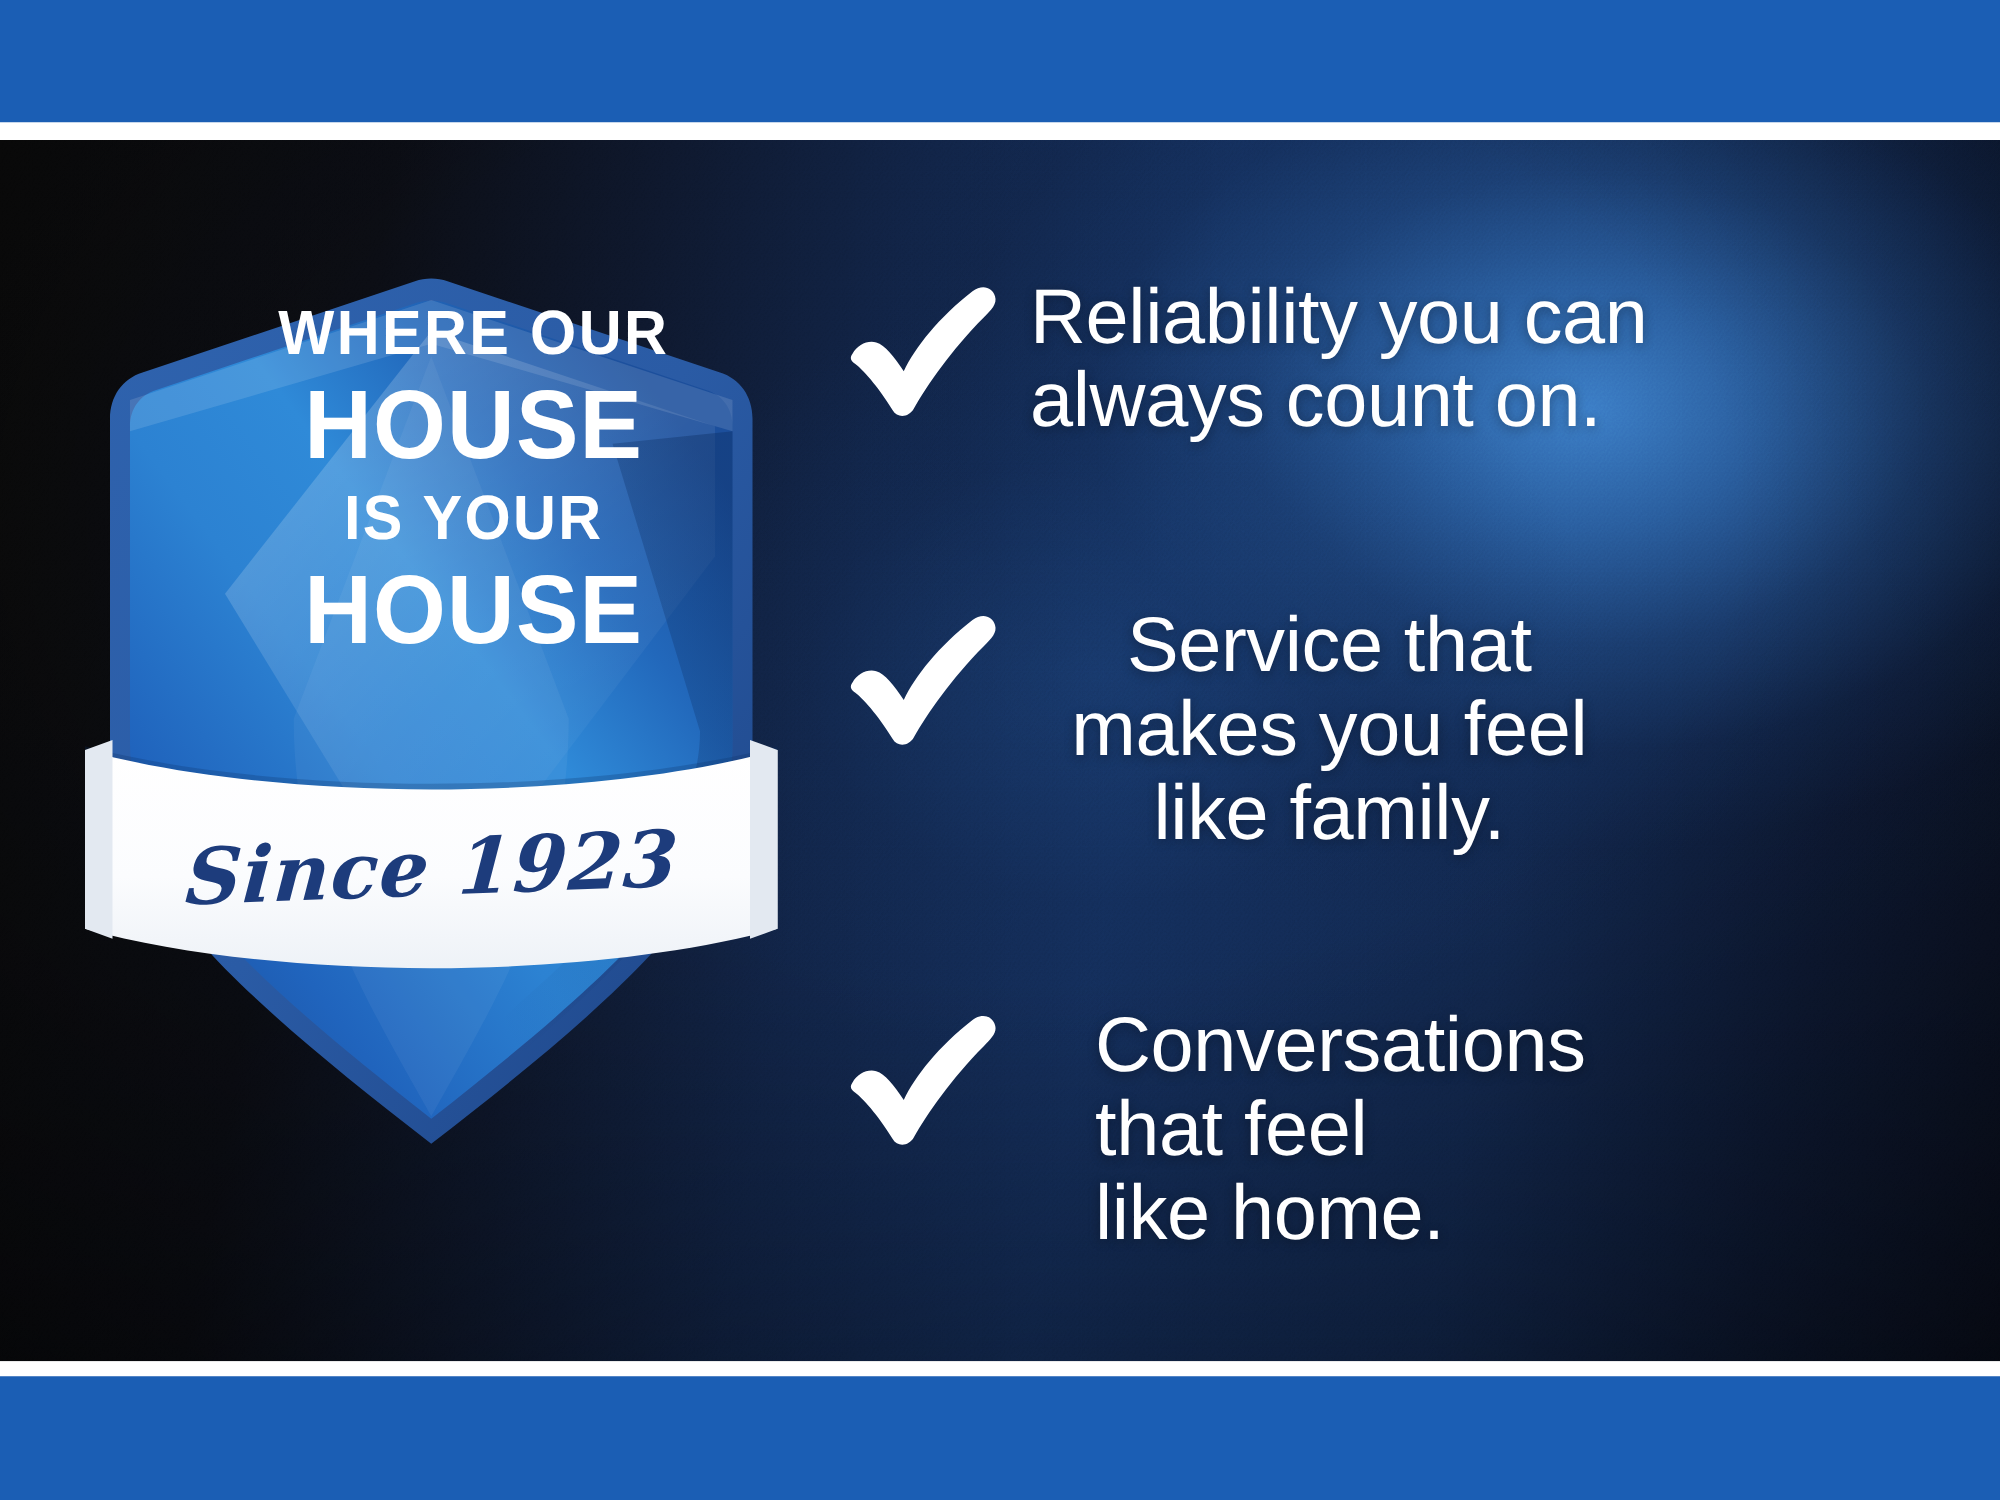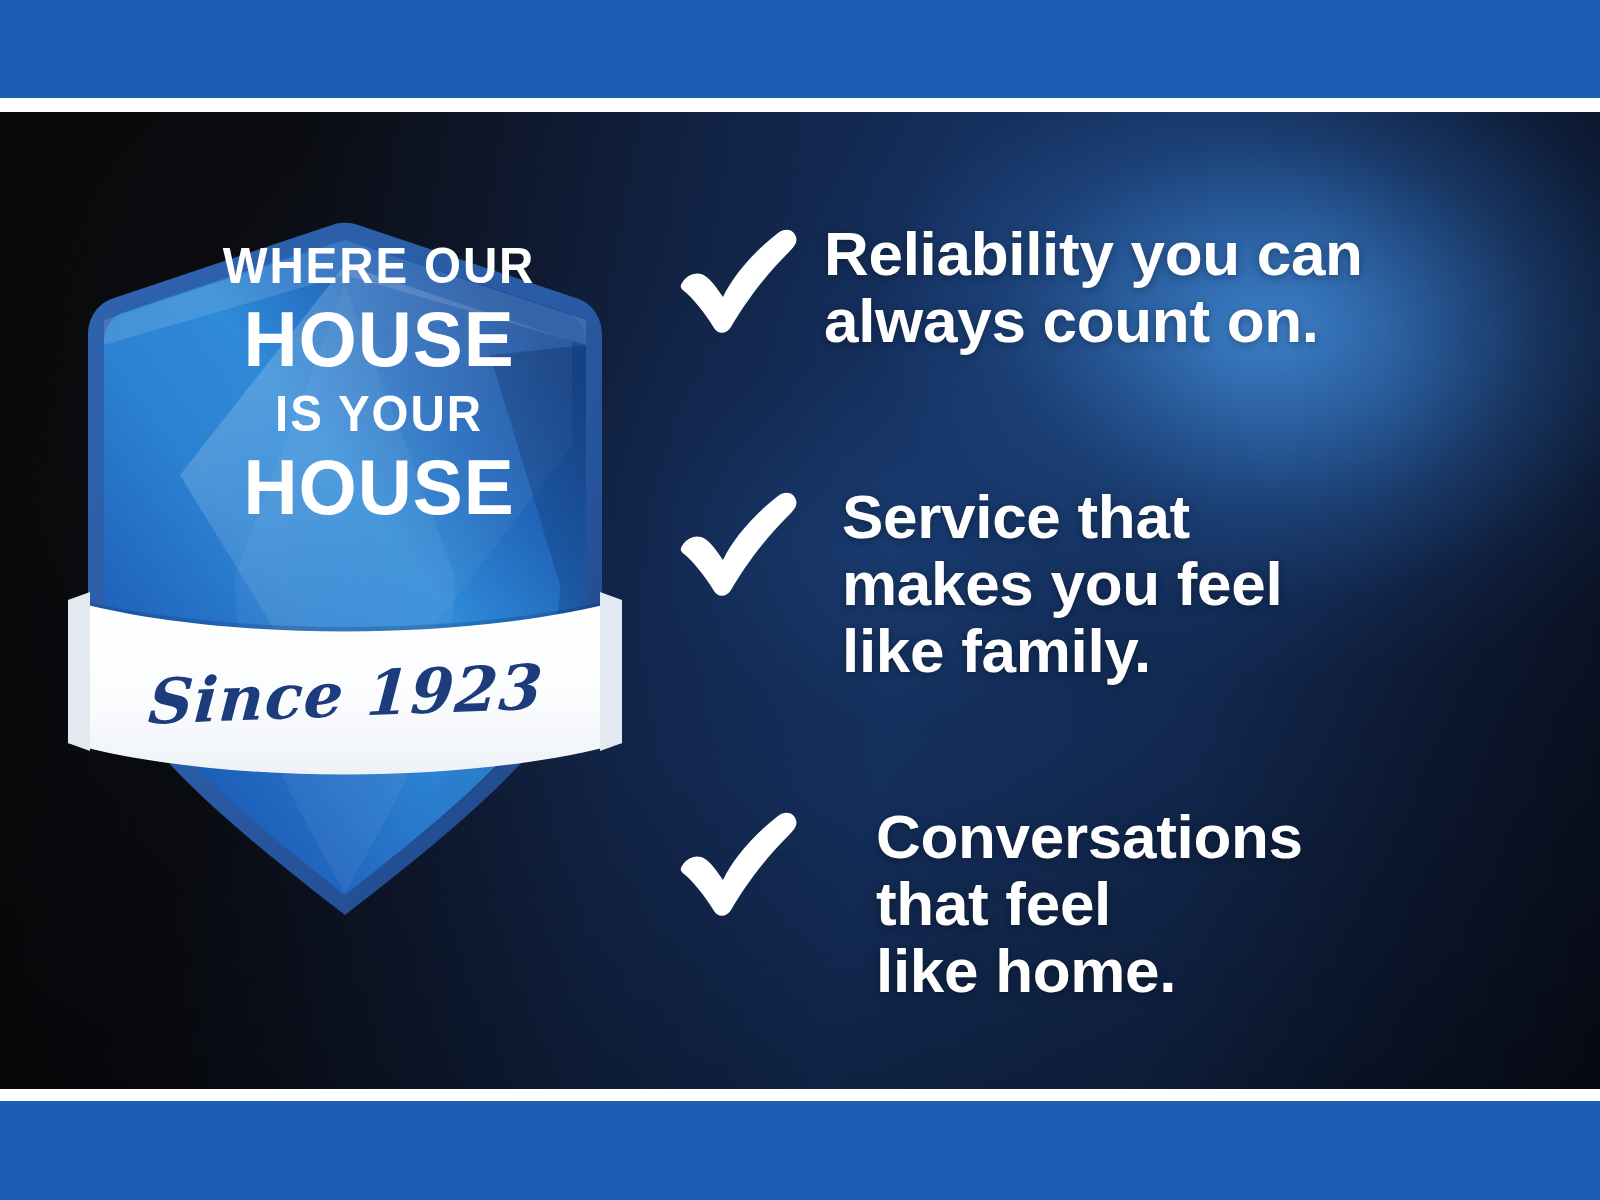--- a/index.html
+++ b/index.html
@@ -221,30 +221,30 @@
     position: relative;
     flex: 0 0 auto;
     width: 150px;
     height: 120px;
   }
   .check-icon svg { display: block; width: 150px; height: 120px; }
 
   .benefit-text {
     color: #ffffff;
     font-family: "Liberation Sans", sans-serif;
-    font-weight: bold;
+    font-weight: normal;
     font-size: 62px;
     line-height: 1.08;
     letter-spacing: -0.3px;
     margin-left: 14px;
     padding-top: 4px;
     white-space: pre-line;
     text-shadow: 0 2px 9px rgba(0,0,0,0.32);
   }
-  .benefit-2 .benefit-text { margin-left: 32px; }
+  .benefit-2 .benefit-text { margin-left: 47px; text-align: center; }
   .benefit-3 .benefit-text { margin-left: 32px; }
 </style>
 </head>
 <body>
 
 <div class="poster">
 
   <div class="bar-top"></div>
   <div class="gap-top"></div>
 

